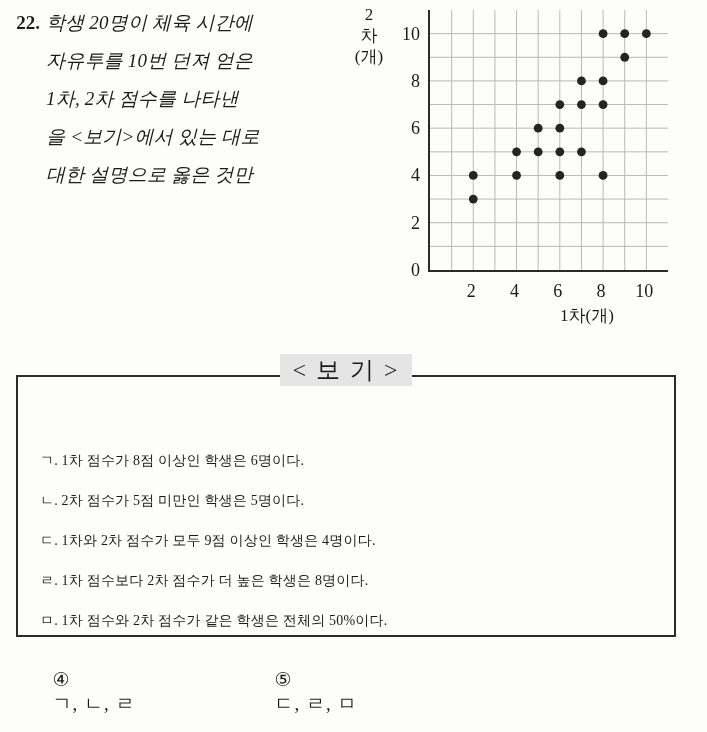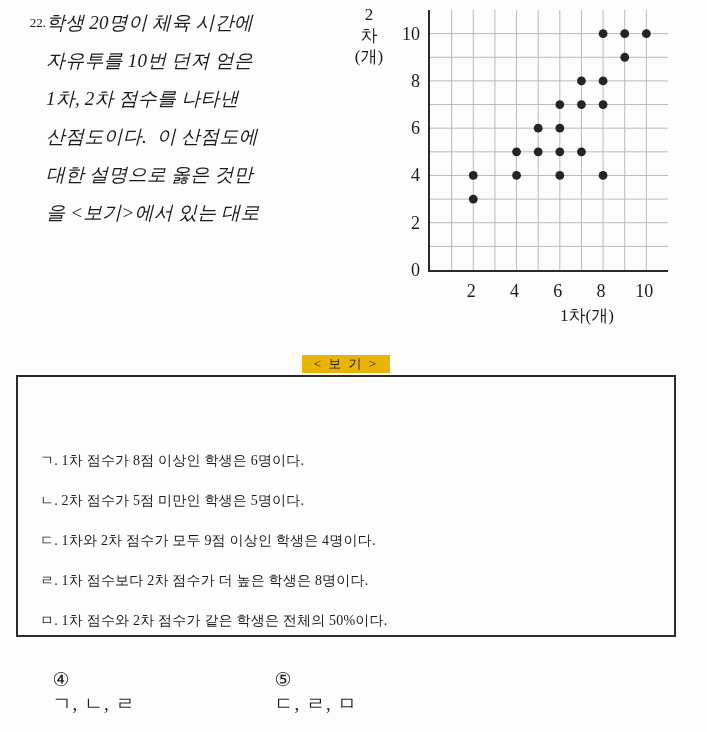--- a/index.html
+++ b/index.html
@@ -23,24 +23,25 @@
     top: 4px;
     width: 340px;
   }
   .q-row {
     display: flex;
     align-items: flex-start;
   }
   .q-number {
     width: 36px;
     flex: 0 0 36px;
-    font-size: 13px;
+    font-size: 19px;
     line-height: 38px;
-    text-align: right;
+    text-align: center;
     letter-spacing: 0px;
+    font-weight: bold;
   }
   .q-lines {
     flex: 1 1 auto;
   }
   .q-line {
     font-size: 19px;
     line-height: 38px;
     white-space: pre;
     letter-spacing: 0.2px;
     font-style: italic;
@@ -115,23 +116,23 @@
   #bogi-title-wrap {
     position: absolute;
     left: 16px;
     top: 354px;
     width: 660px;
     text-align: center;
     pointer-events: none;
   }
   #bogi-title {
     display: inline-block;
-    background: #eab308;
+    background: #e5e5e5;
     padding: 0 12px;
-    font-size: 13px;
+    font-size: 24px;
     letter-spacing: 2px;
     white-space: pre;
   }
   .bogi-item {
     position: absolute;
     left: 40px;
     font-size: 14px;
     white-space: pre;
     letter-spacing: 0.2px;
     margin-top: 20px;
@@ -158,23 +159,22 @@
 </head>
 <body>
 
 <div id="question-block">
   <div class="q-row">
     <div class="q-number">22.</div>
     <div class="q-lines">
       <div class="q-line">학생 20명이 체육 시간에</div>
       <div class="q-line">자유투를 10번 던져 얻은</div>
       <div class="q-line">1차, 2차 점수를 나타낸</div>
-      <div class="q-line">산점도이다.  이 산점도에</div>
+      <div class="q-line">을 &lt;보기&gt;에서 있는 대로</div>
       <div class="q-line">대한 설명으로 옳은 것만</div>
-      <div class="q-line">을 &lt;보기&gt;에서 있는 대로</div>
     </div>
   </div>
 </div>
 
 <div id="scatter-figure">
 
   <div id="axis-label-y">
     <div>2</div>
     <div>차</div>
     <div>(개)</div>

